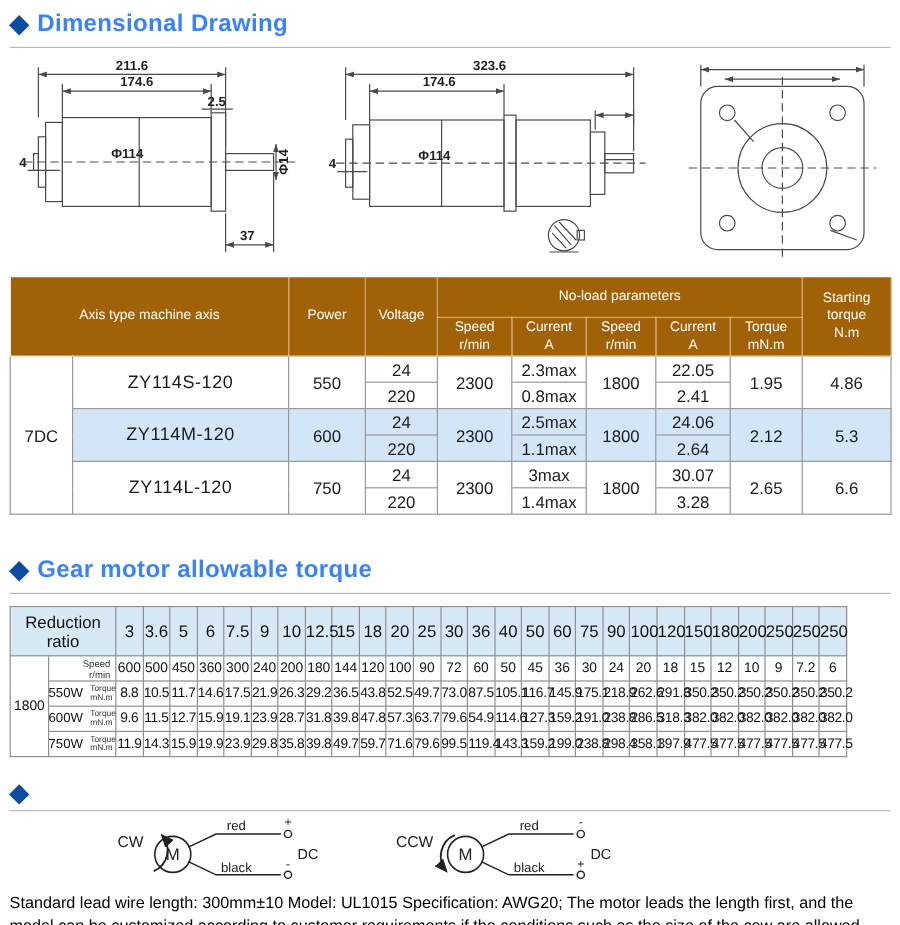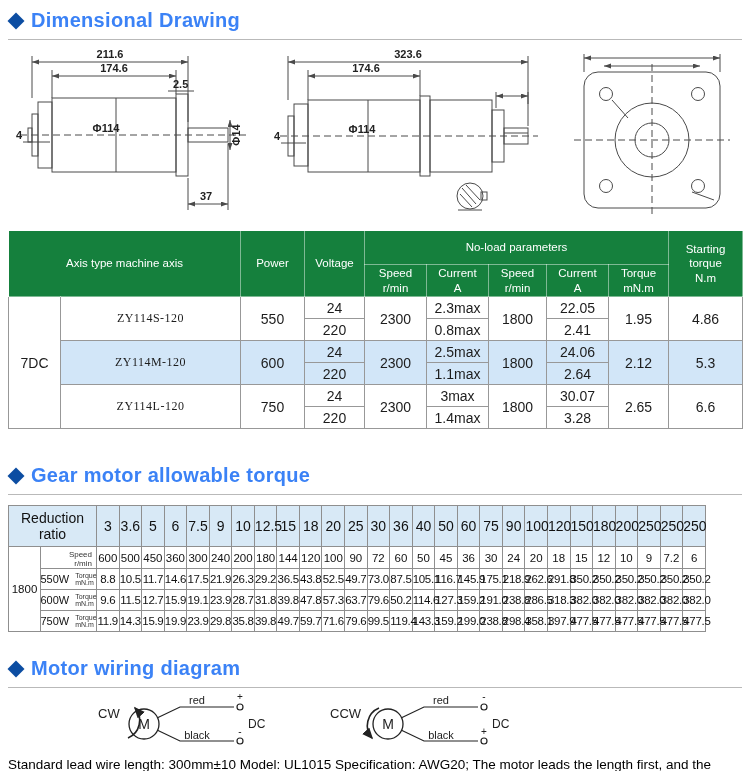--- a/index.html
+++ b/index.html
@@ -14,24 +14,24 @@
 
   
   .drawings{display:flex;align-items:flex-start;justify-content:space-between;height:180px;margin:2px 0 6px 0;}
   svg text{font-family:"Liberation Sans",sans-serif;}
   .dimtxt{font-size:11px;fill:#222;font-weight:bold;}
   .thin{stroke:#4a4a4a;stroke-width:1;fill:none;}
   .dash{stroke:#4a4a4a;stroke-width:1;fill:none;stroke-dasharray:7 4;}
 
   
   table.spec{border-collapse:collapse;width:734px;table-layout:fixed;margin-top:4px;}
-  table.spec th{background:#15803d;color:#fff;font-weight:normal;font-size:11.5px;
+  table.spec th{background:#a16207;color:#fff;font-weight:normal;font-size:11.5px;
                 border:1px solid rgba(255,255,255,.45);padding:1px 2px;line-height:1.25;margin-left:36px;}
   table.spec td{border:1px solid #989898;text-align:center;font-size:14px;height:21px;padding:0;color:#1c1c1c;}
-  table.spec .model-cell{font-size:12px;letter-spacing:.5px;font-family:Liberation Serif, serif;}
+  table.spec .model-cell{font-size:15px;letter-spacing:.5px;}
   table.spec .series-cell{font-size:14px;background:#fff;}
   table.spec tr.hl td{background:#d2e6f8;}
   .h2l span{display:block;}
 
   
   table.torq{border-collapse:collapse;width:698px;table-layout:fixed;margin-top:10px;}
   table.torq td{border:1px solid #8f8f8f;text-align:center;padding:0;color:#111;}
   table.torq tr.hrow td{background:#d8e9f6;height:40px;font-size:14px;}
   table.torq td.corner{font-size:12px;}
   table.torq tr.drow td{height:20px;font-size:11.5px;background:#fff;}
@@ -410,21 +410,21 @@
           <td class="tv">15.9</td>
           <td class="tv">19.1</td>
           <td class="tv">23.9</td>
           <td class="tv">28.7</td>
           <td class="tv">31.8</td>
           <td class="tv">39.8</td>
           <td class="tv">47.8</td>
           <td class="tv">57.3</td>
           <td class="tv">63.7</td>
           <td class="tv">79.6</td>
-          <td class="tv">50.2</td>
+          <td class="tv">54.9</td>
           <td class="tv">114.6</td>
           <td class="tv">127.3</td>
           <td class="tv">159.2</td>
           <td class="tv">191.0</td>
           <td class="tv">238.8</td>
           <td class="tv">286.5</td>
           <td class="tv">318.3</td>
           <td class="tv">382.0</td>
           <td class="tv">382.0</td>
           <td class="tv">382.0</td>
@@ -468,21 +468,20 @@
           <td class="tv">477.5</td>
           <td class="tv">477.5</td>
           <td class="tv">477.5</td>
           <td class="tv">477.5</td>
         </tr>
   </tbody>
     </table>
 
   <div class="sec-title" style="margin-top:22px">
     <span class="diamond"></span>
-    <span class="txt">Motor wiring diagram</span>
   </div>
 
   <div class="wiring-row">
 
     <svg width="190" height="56" viewBox="0 0 190 56">
       <text x="14" y="24" font-size="13" fill="#222">CW</text>
       <path d="M 44 44 A 19 19 0 0 0 51 14" fill="none" stroke="#222" stroke-width="1.6" marker-end="url(#warr)"></path>
       <circle cx="60" cy="30" r="15" fill="none" stroke="#222" stroke-width="1.3"></circle>
       <text x="60" y="35" font-size="14" text-anchor="middle" fill="#222">M</text>
       <polyline points="73,24 96,13 150,13" fill="none" stroke="#222" stroke-width="1.2"></polyline>

